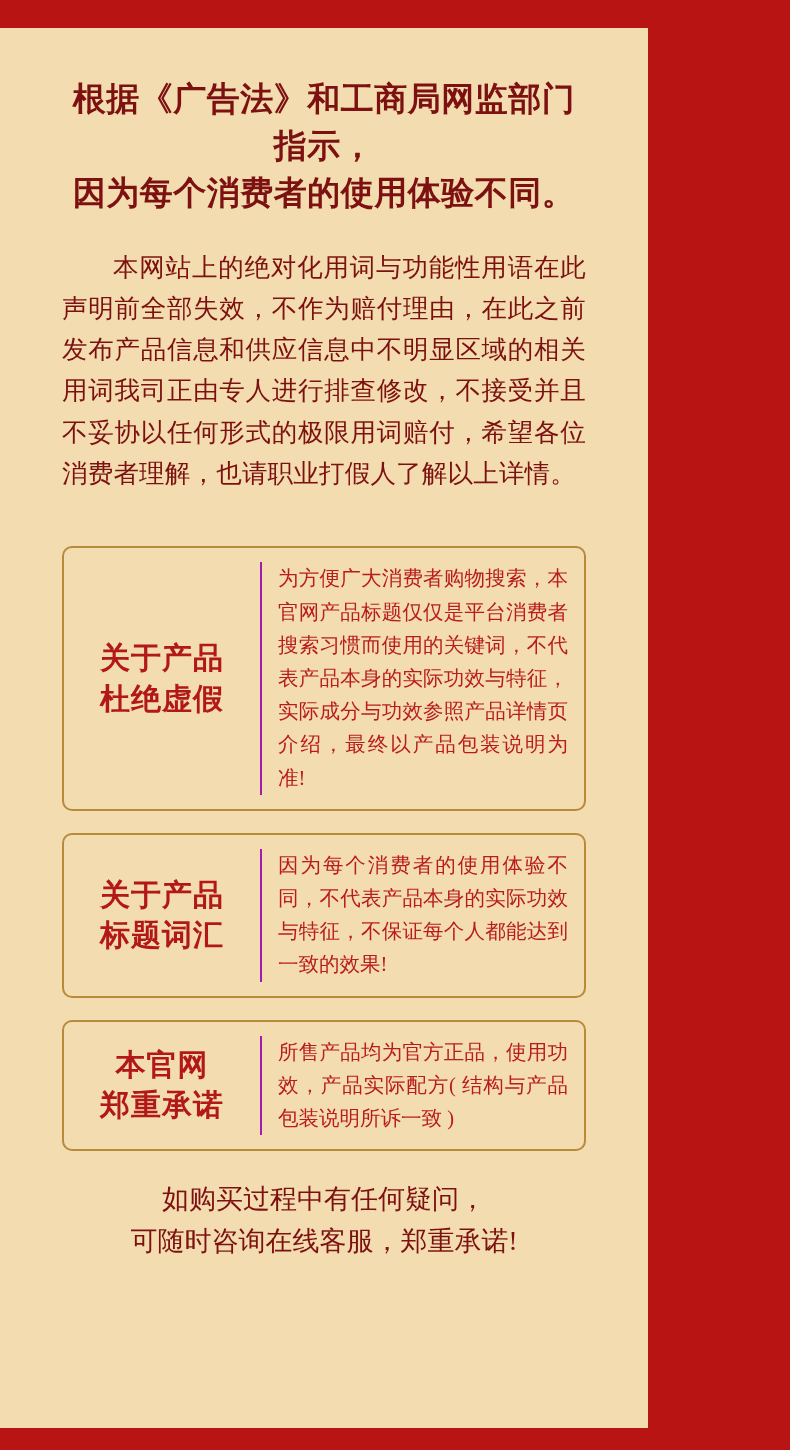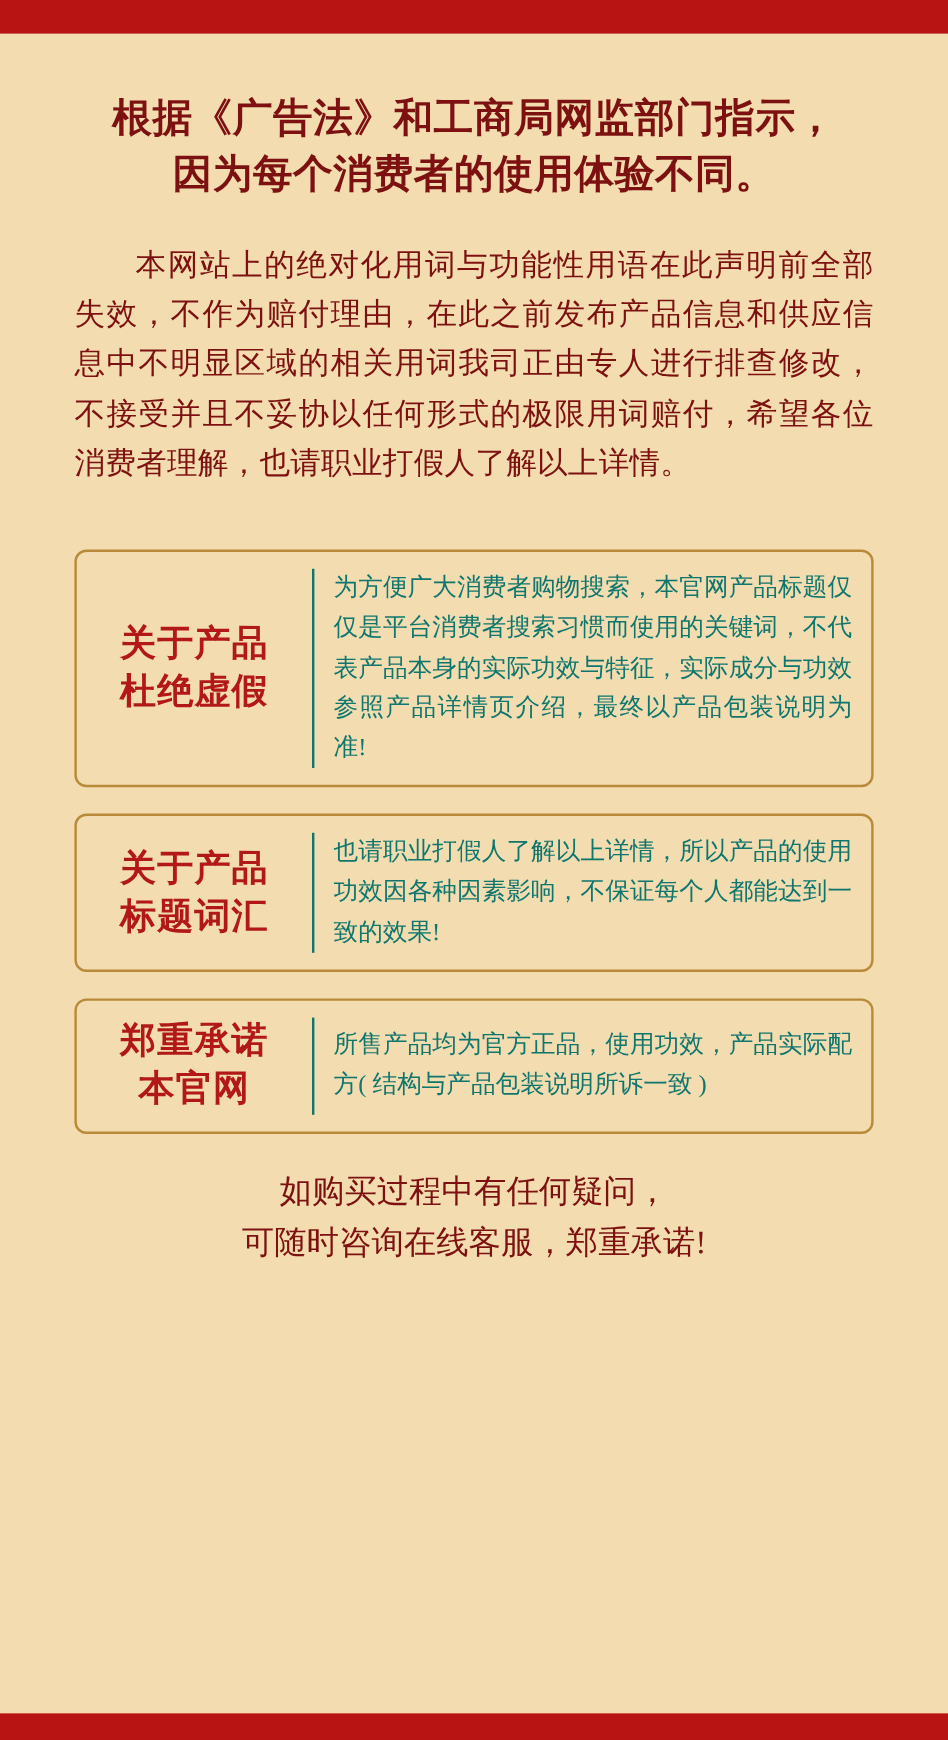--- a/index.html
+++ b/index.html
@@ -29,21 +29,21 @@
     left: 0;
     bottom: 0;
     width: 790px;
     height: 22px;
     background: #b81414;
   }
   .panel {
     position: absolute;
     top: 28px;
     left: 0;
-    width: 790px;
+    width: 648px;
     height: 1400px;
     background: #f2dcb0;
     box-sizing: border-box;
     padding: 0 62px;
   }
   .headline {
     color: #7d1010;
     font-weight: bold;
     font-size: 33px;
     line-height: 1.42;
@@ -82,27 +82,27 @@
     flex: 0 0 auto;
     width: 176px;
     color: #b31818;
     font-weight: bold;
     font-size: 30px;
     line-height: 1.35;
     text-align: center;
     display: flex;
     flex-direction: column;
     justify-content: center;
-    border-right: 2px solid #0f766e;
+    border-right: 2px solid #a21caf;
     padding-right: 10px;
     letter-spacing: 1px;
   }
   .card-text {
     flex: 1 1 auto;
-    color: #0f766e;
+    color: #b91c1c;
     font-size: 20.5px;
     line-height: 1.62;
     padding-left: 16px;
     display: flex;
     flex-direction: column;
     justify-content: center;
     text-align: justify;
   }
   .card.tall .card-text { font-size: 20.5px; }
   .footer {
@@ -139,27 +139,27 @@
           <span>杜绝虚假</span>
         </div>
         <div class="card-text">为方便广大消费者购物搜索，本官网产品标题仅仅是平台消费者搜索习惯而使用的关键词，不代表产品本身的实际功效与特征，实际成分与功效参照产品详情页介绍，最终以产品包装说明为准!</div>
       </div>
 
       <div class="card">
         <div class="card-title">
           <span>关于产品</span>
           <span>标题词汇</span>
         </div>
-        <div class="card-text">也请职业打假人了解以上详情，所以产品的使用功效因各种因素影响，不保证每个人都能达到一致的效果!</div>
+        <div class="card-text">因为每个消费者的使用体验不同，不代表产品本身的实际功效与特征，不保证每个人都能达到一致的效果!</div>
       </div>
 
       <div class="card">
         <div class="card-title">
+          <span>本官网</span>
           <span>郑重承诺</span>
-          <span>本官网</span>
         </div>
         <div class="card-text">所售产品均为官方正品，使用功效，产品实际配方( 结构与产品包装说明所诉一致 )</div>
       </div>
 
     </div>
 
     <div class="footer">
       <span class="fline">如购买过程中有任何疑问，</span>
       <span class="fline">可随时咨询在线客服，郑重承诺!</span>
     </div>

